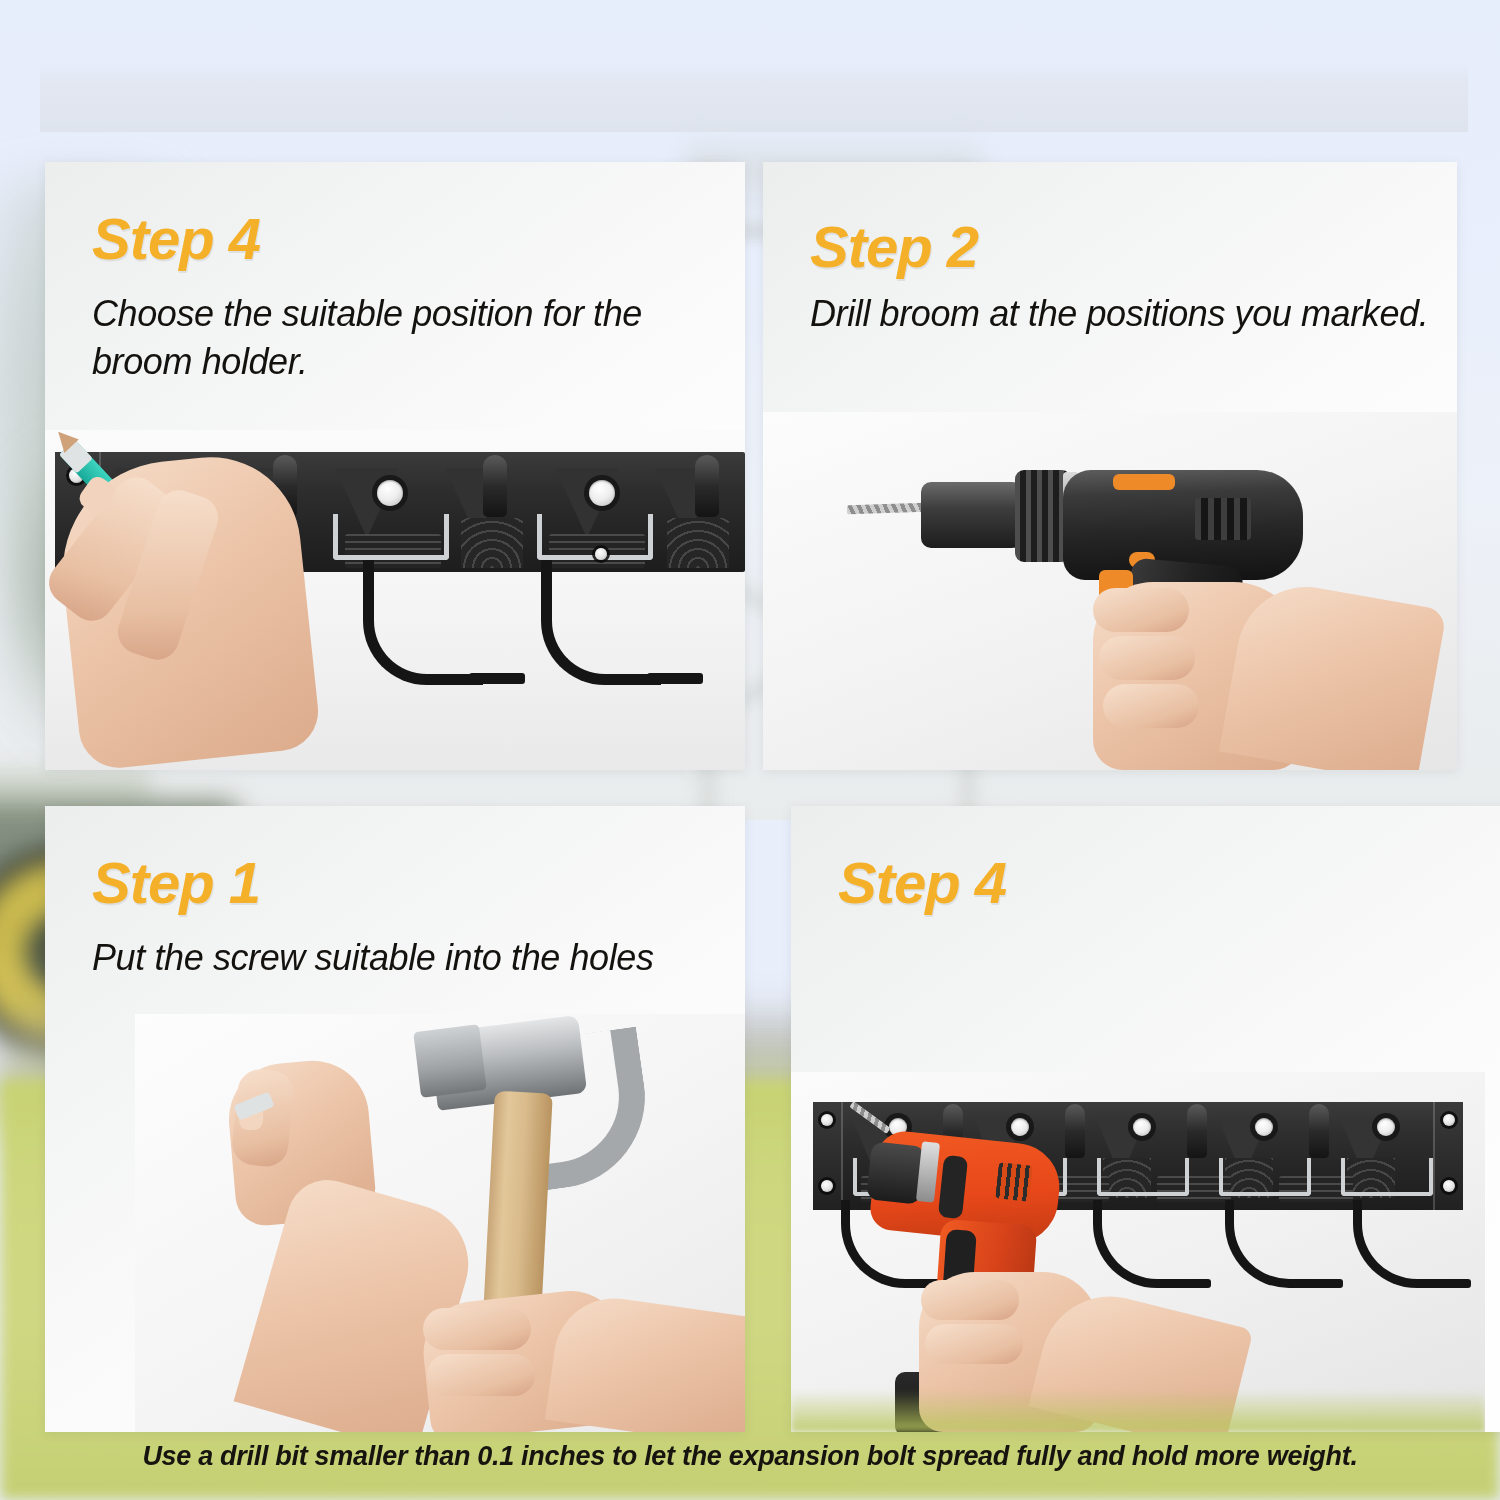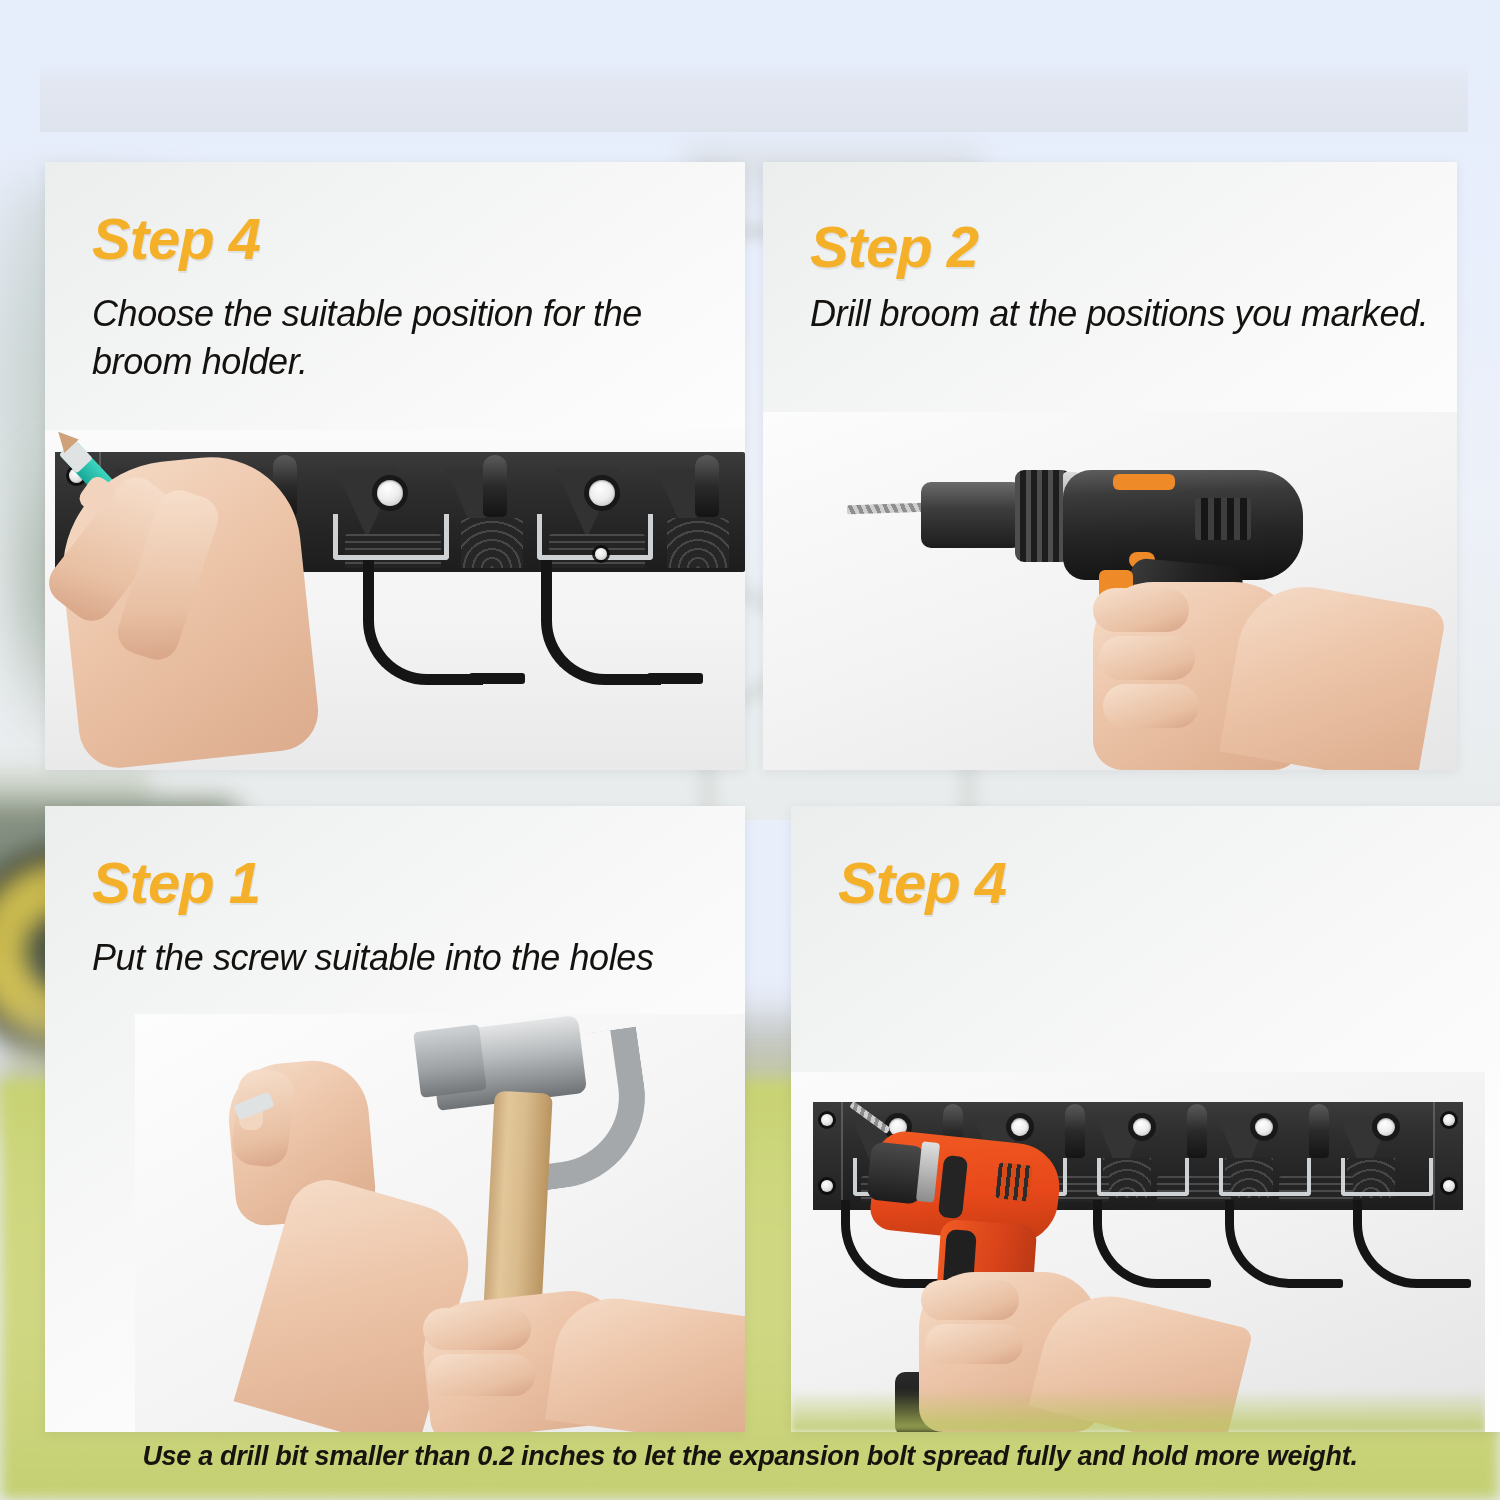--- a/index.html
+++ b/index.html
@@ -464,13 +464,13 @@
 
     <div class="hand" style="left:128px;top:200px;width:180px;height:160px;border-radius:56px 56px 24px 24px"></div>
     <div class="finger" style="left:130px;top:208px;width:98px;height:40px"></div>
     <div class="finger" style="left:134px;top:252px;width:98px;height:40px"></div>
     <div class="hand" style="left:250px;top:232px;width:200px;height:128px;border-radius:70px 12px 0 0;transform:rotate(14deg)"></div>
 
     <div class="step4-grass"></div>
   </div>
 </div>
 
-<div class="footer">Use a drill bit smaller than 0.2 inches to let the expansion bolt spread fully and hold more weight.</div>
+<div class="footer">Use a drill bit smaller than 0.1 inches to let the expansion bolt spread fully and hold more weight.</div>
 
 </body></html>

